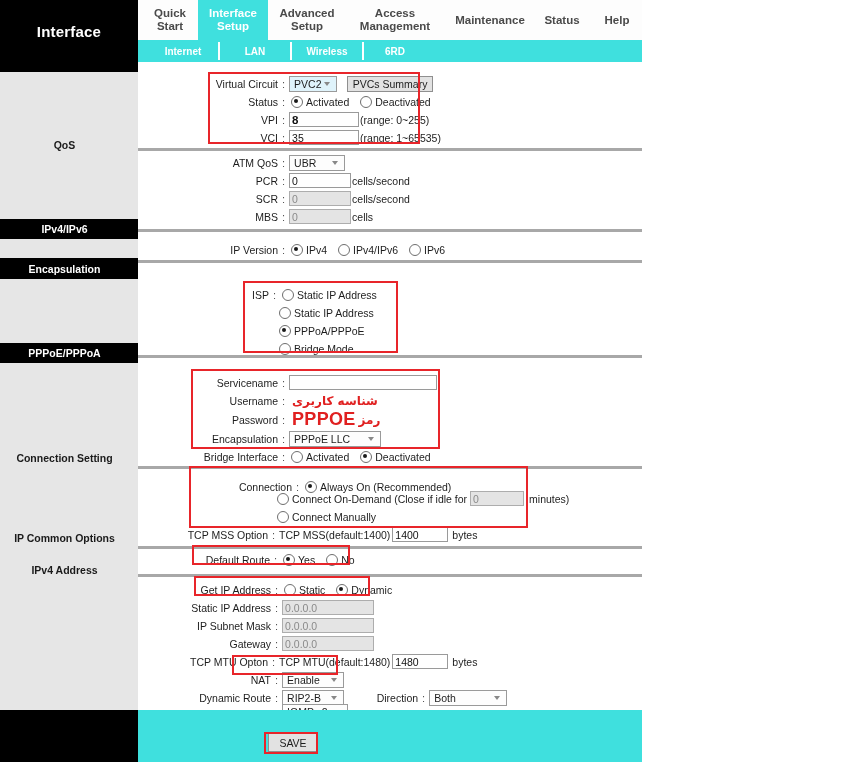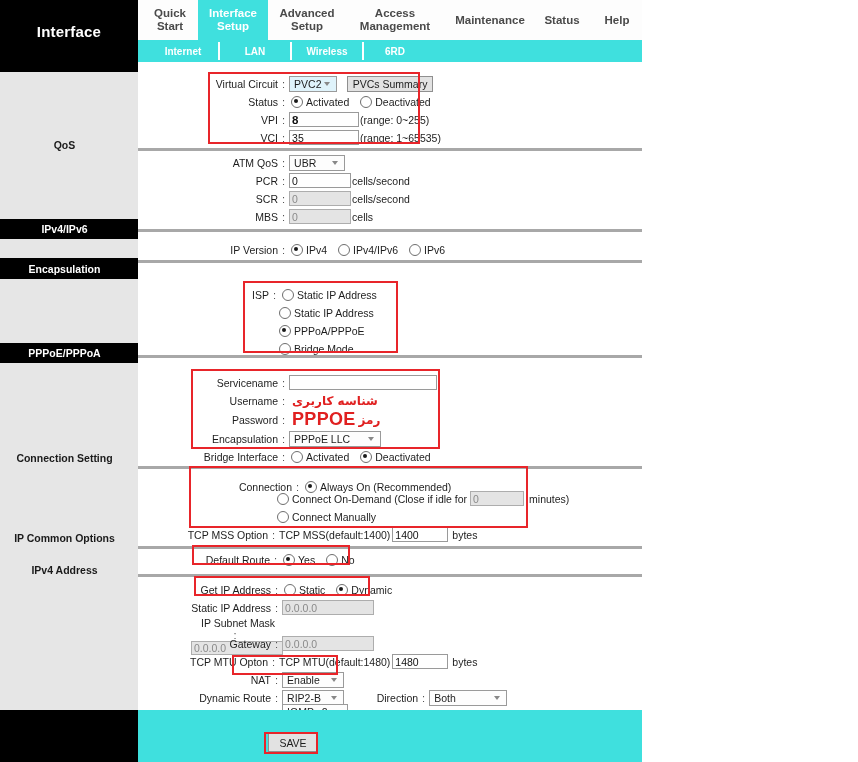--- a/index.html
+++ b/index.html
@@ -649,21 +649,21 @@
         <span class="rlabel">Dynamic</span>
       </span>
     </div>
 
     <div class="row" style="left:49px; top:537px;">
       <span class="lbl" style="width:88px;">Static IP Address</span>
       <span class="colon">:</span>
       <input class="tb dis" style="width: 92px; margin-left: 4px;" disabled="" value="0.0.0.0">
     </div>
 
-    <div class="row" style="left:49px; top:555px;flex-direction:column;">
+    <div class="row" style="left:49px; top:555px;">
       <span class="lbl" style="width:88px;">IP Subnet Mask</span>
       <span class="colon">:</span>
       <input class="tb dis" style="width: 92px; margin-left: 4px;" disabled="" value="0.0.0.0">
     </div>
 
     <div class="row" style="left:49px; top:573px;">
       <span class="lbl" style="width:88px;">Gateway</span>
       <span class="colon">:</span>
       <input class="tb dis" style="width: 92px; margin-left: 4px;" disabled="" value="0.0.0.0">
     </div>

